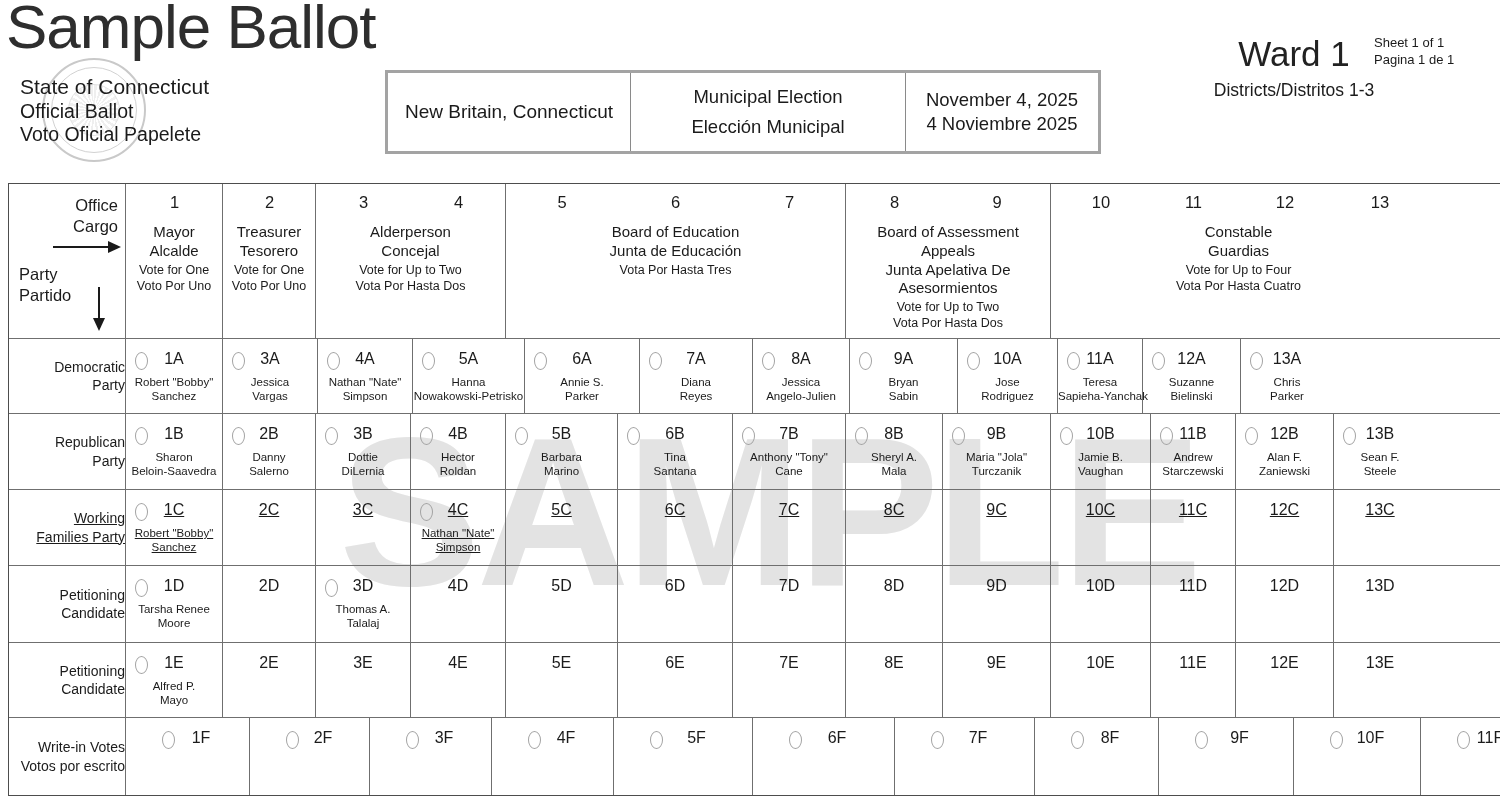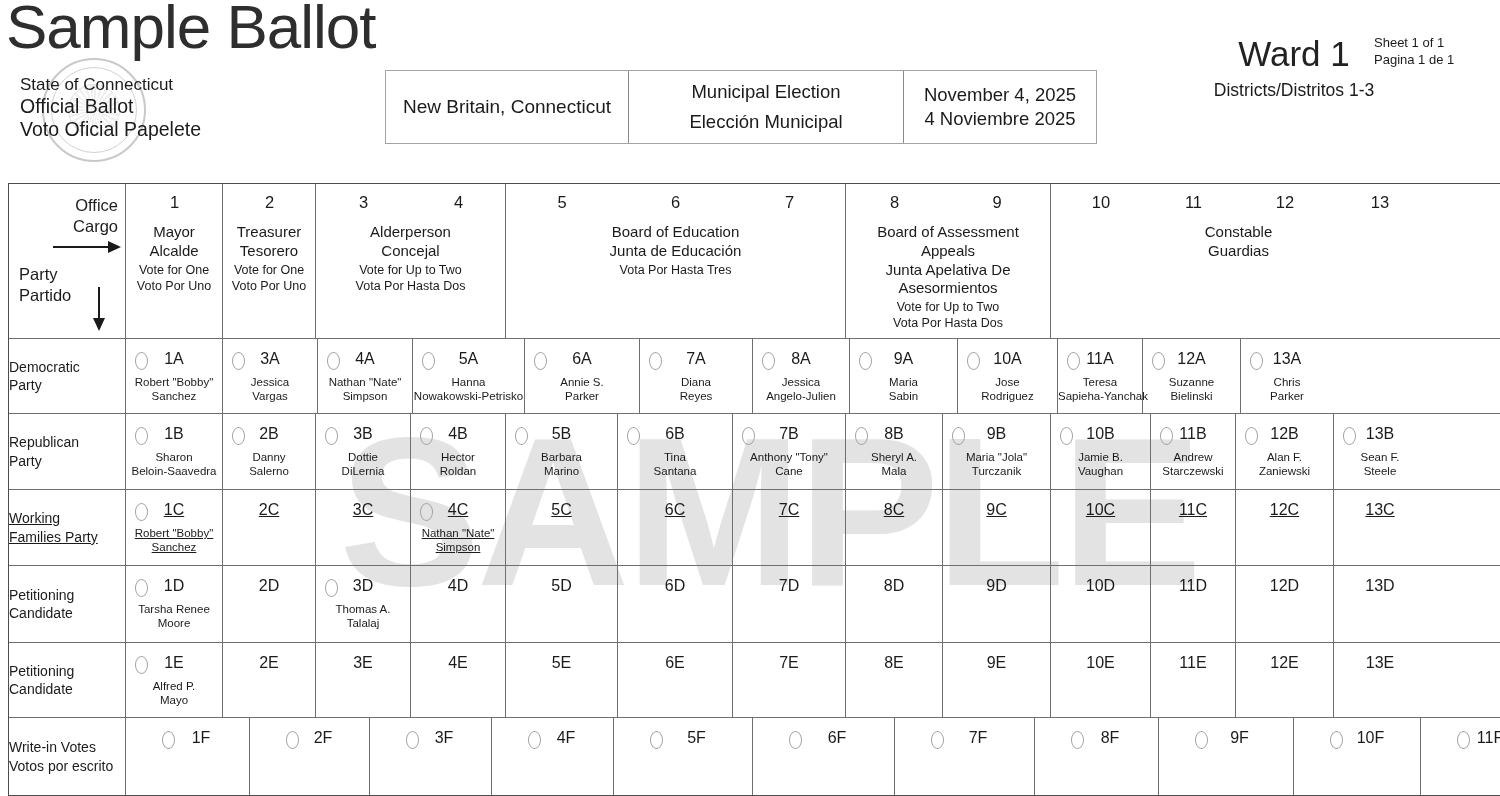--- a/index.html
+++ b/index.html
@@ -6,24 +6,24 @@
   body{font-family:"Liberation Sans", sans-serif; color:#1b1b1b;}
   .page{position:relative;width:1500px;height:796px;background:#fff;overflow:hidden;}
 
   
   .title{position:absolute;left:6px;top:-4px;font-size:62px;line-height:1;color:#2e2e2e;letter-spacing:-1px;}
   .seal{position:absolute;left:42px;top:58px;width:100px;height:100px;border:2px solid #c9c9c9;border-radius:50%;}
   .seal::before{content:"";position:absolute;inset:7px;border:1px solid #d2d2d2;border-radius:50%;}
   .seal-core{position:absolute;inset:24px;border:1px solid #dadada;border-radius:50%;
     background:repeating-conic-gradient(#ececec 0 7deg, transparent 7deg 14deg);opacity:.8;}
   .state-block{position:absolute;left:20px;top:75px;line-height:1.18;}
-  .state-line-1{font-size:17px;}
+  .state-line-1{font-size:21px;}
   .state-line-2{font-size:19.5px;}
 
-  .info-boxes{position:absolute;left:385px;top:70px;height:74px;display:flex;border:1px solid #a3a3a3;box-sizing:border-box;}
+  .info-boxes{position:absolute;left:385px;top:70px;height:84px;display:flex;border:3px solid #a3a3a3;box-sizing:border-box;}
   .ibox{box-sizing:border-box;border-left:1px solid #8a8a8a;display:flex;flex-direction:column;align-items:center;justify-content:center;line-height:1.32;}
   .ibox:first-child{border-left:none;}
   .ibox-1{width:242px;font-size:19px;}
   .ibox-2{width:275px;font-size:18.5px;gap:6px;}
   .ibox-3{width:193px;font-size:18.5px;}
 
   .ward-block{position:absolute;left:1185px;top:36px;width:218px;text-align:center;}
   .ward-title{font-size:35px;line-height:1.05;color:#222;}
   .ward-districts{font-size:17.5px;margin-top:7px;}
   .sheet-block{position:absolute;left:1374px;top:34px;font-size:13px;line-height:1.32;}
@@ -47,21 +47,21 @@
   .arrow-down{position:absolute;top:103px;left:84px;width:12px;height:44px;}
   .arrow-down .line{position:absolute;left:5px;top:0;width:2px;height:31px;background:#1a1a1a;}
   .arrow-down .head{position:absolute;left:0;bottom:0;width:0;height:0;border-top:13px solid #1a1a1a;border-left:6px solid transparent;border-right:6px solid transparent;}
 
   .office-cell{padding-top:9px;}
   .num-row{display:flex;}
   .num{font-size:16.5px;text-align:center;flex:0 0 auto;}
   .office-title{margin-top:11px;text-align:center;font-size:15px;line-height:1.25;}
   .office-instr{text-align:center;font-size:12.5px;line-height:1.3;margin-top:1px;}
 
-  .party-cell{display:flex;flex-direction:column;align-items:flex-start;justify-content:center;text-align:center;
+  .party-cell{display:flex;flex-direction:column;align-items:flex-end;justify-content:center;text-align:center;
     font-size:14px;line-height:1.3;}
   .cand-cell{padding-top:11px;}
   .code{text-align:center;font-size:16px;}
   .cname{margin-top:8px;text-align:center;font-size:11.5px;line-height:1.2;white-space:nowrap;}
   .oval{position:absolute;left:9px;top:13px;width:11px;height:16px;border:1px solid #a3a3a3;border-radius:50%;background:transparent;}
 </style>
 </head>
 <body>
 
 <div class="page">
@@ -198,20 +198,24 @@
           <div class="num-row">
             <div class="num" style="width: 100px;">10</div>
             <div class="num" style="width: 85px;">11</div>
             <div class="num" style="width: 98px;">12</div>
             <div class="num" style="width: 92px;">13</div>
           </div>
           <div class="office-title">
             <div>Constable</div>
             <div>Guardias</div>
           </div>
+          <div class="office-instr">
+            <div>Vote for Up to Four</div>
+            <div>Vota Por Hasta Cuatro</div>
+          </div>
         </div>
       </div>
 
   <div class="party-row" style="height: 74px;">
         <div class="party-cell" style="width: 117px;">
           <div>Democratic</div>
           <div>Party</div>
         </div>
         <div class="cand-cell" style="width: 97px;">
           <div class="oval"></div>
@@ -266,21 +270,21 @@
           <div class="code">8A</div>
           <div class="cname">
             <div>Jessica</div>
             <div>Angelo-Julien</div>
           </div>
         </div>
         <div class="cand-cell" style="width: 108px;">
           <div class="oval"></div>
           <div class="code">9A</div>
           <div class="cname">
-            <div>Maria</div>
+            <div>Bryan</div>
             <div>Sabin</div>
           </div>
         </div>
         <div class="cand-cell" style="width: 100px;">
           <div class="oval"></div>
           <div class="code">10A</div>
           <div class="cname">
             <div>Jose</div>
             <div>Rodriguez</div>
           </div>

